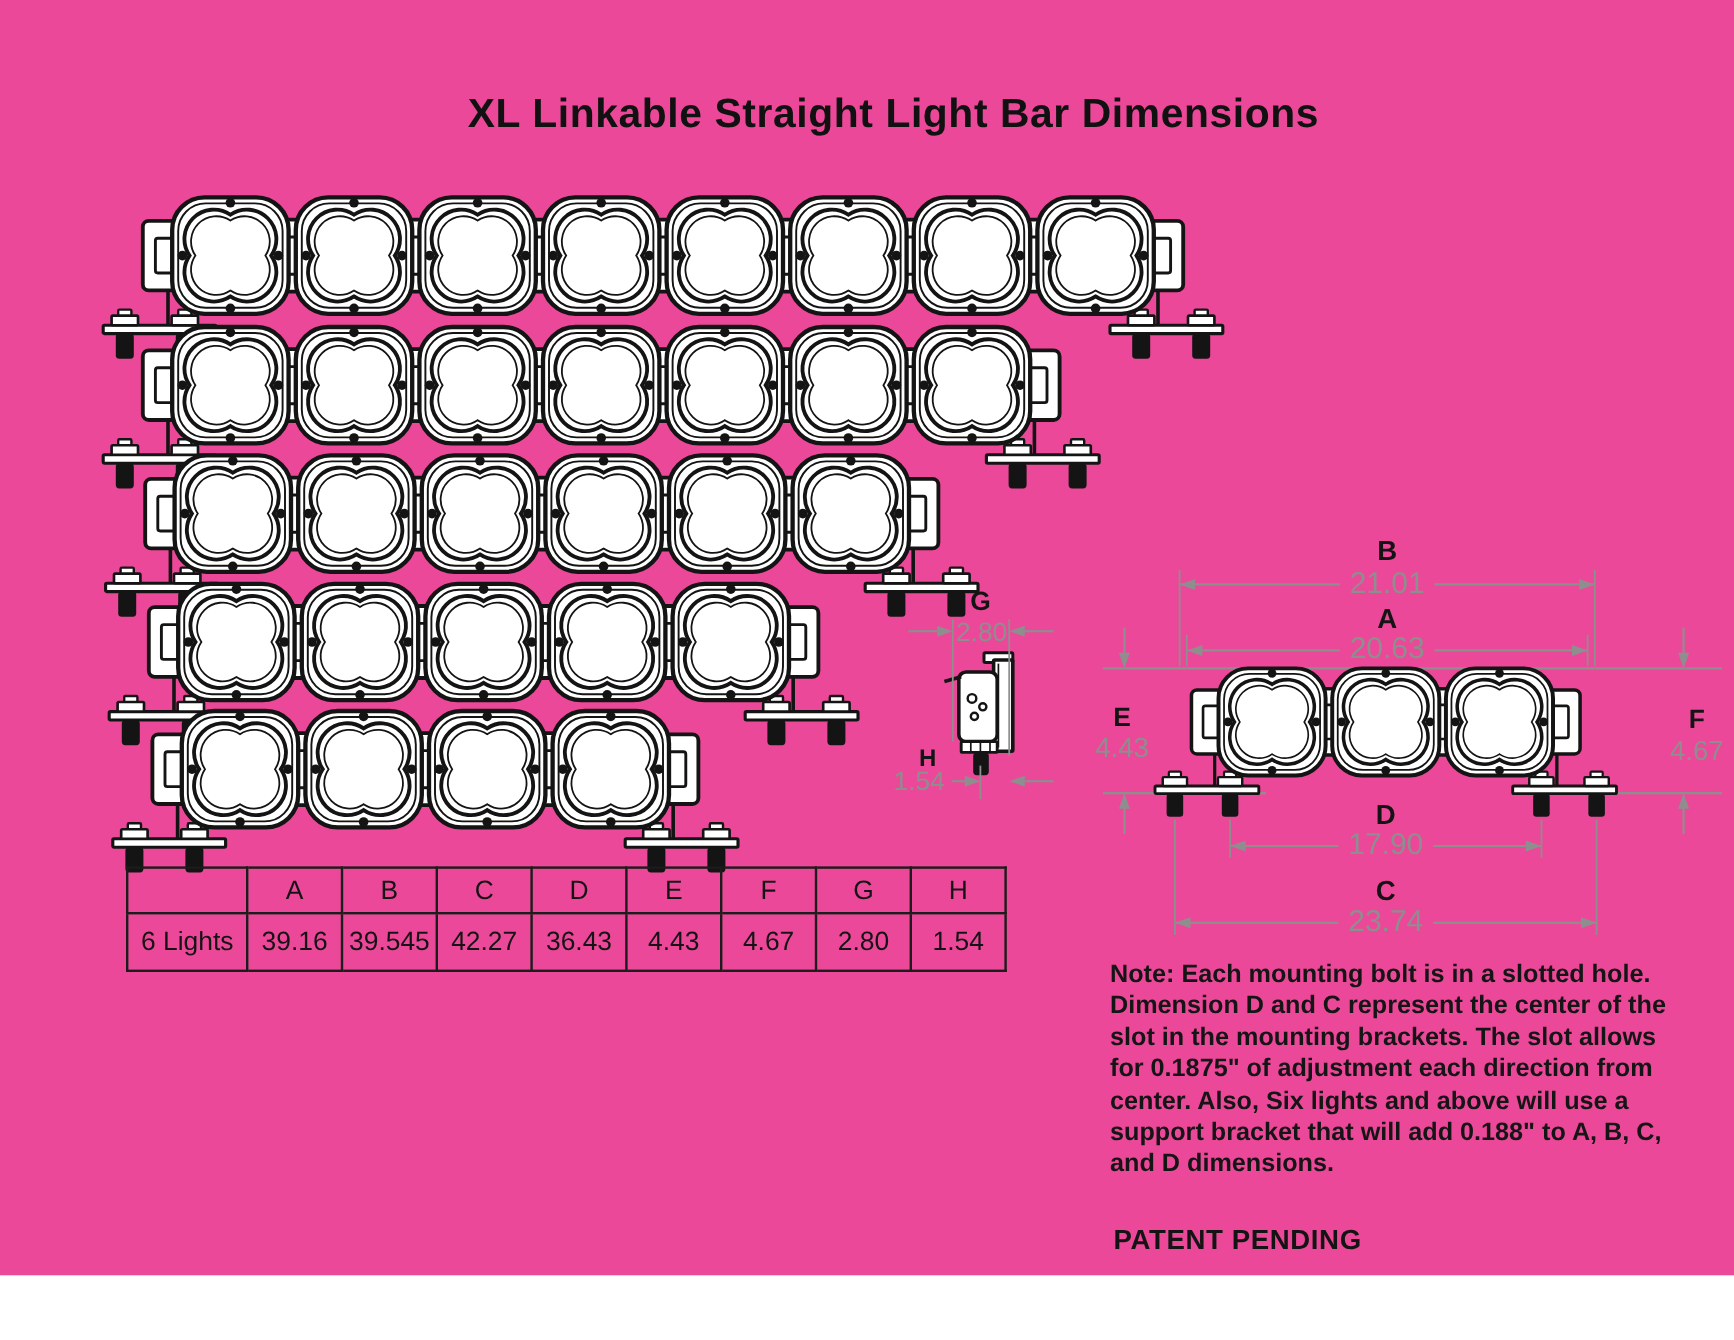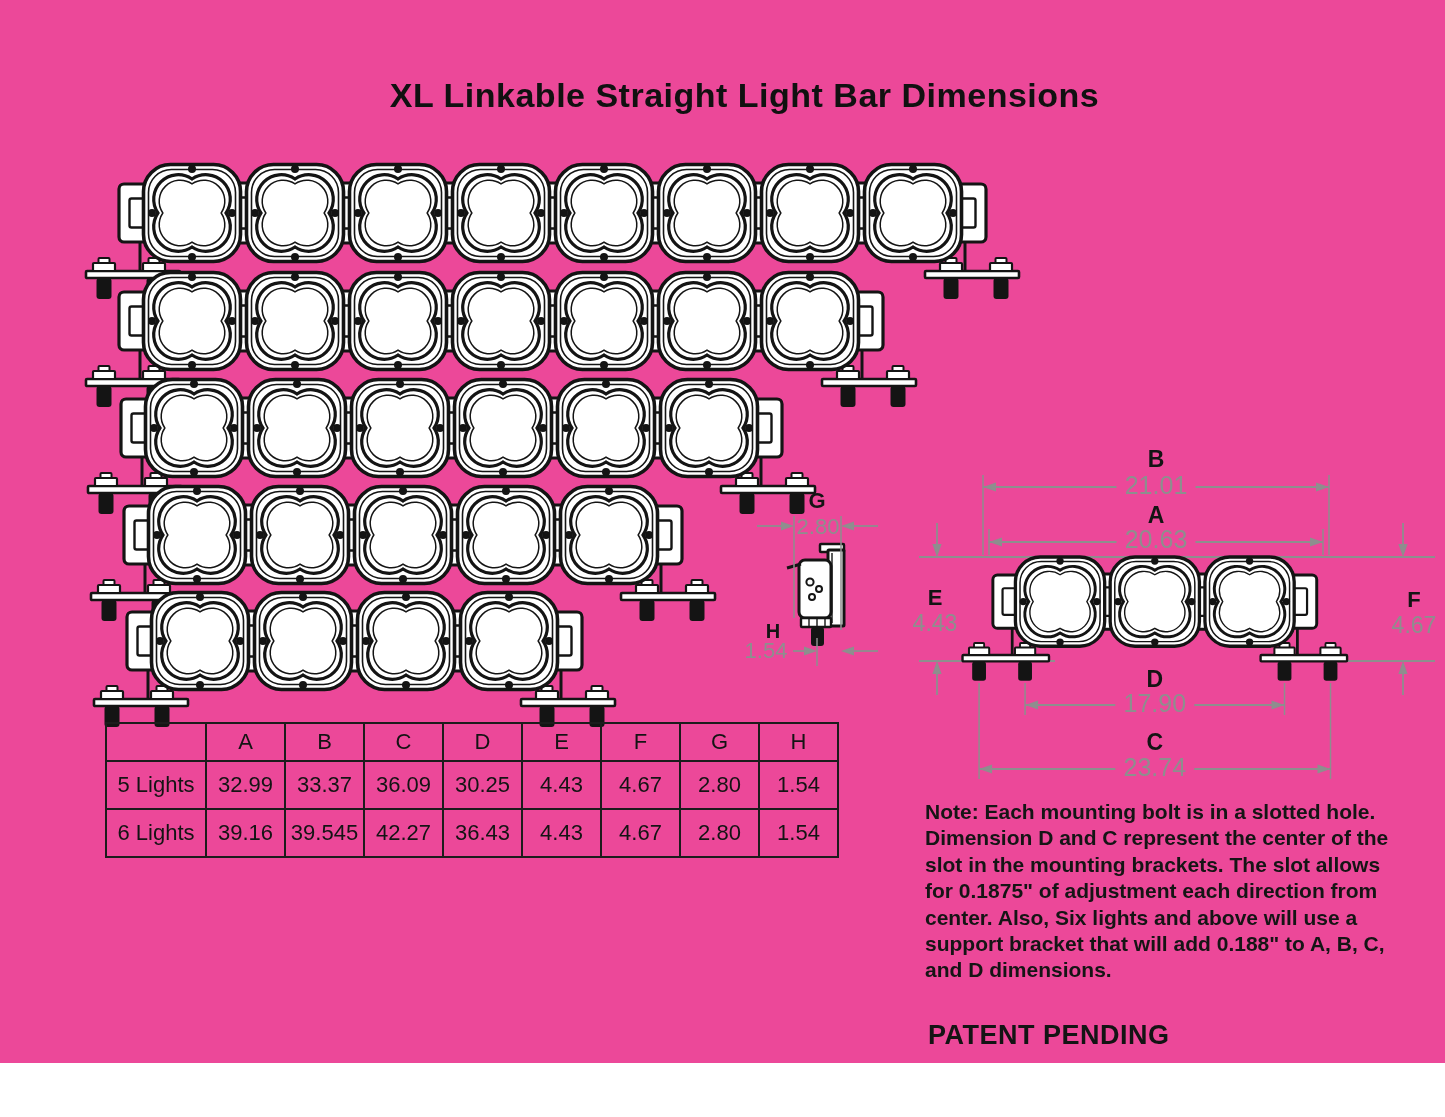--- a/index.html
+++ b/index.html
@@ -15,21 +15,21 @@
   table.dim-table{position:absolute;left:105px;top:722px;border-collapse:collapse;
         font-size:22px;color:#141414;table-layout:fixed;}
   .dim-table th,.dim-table td{border:2px solid #1c1c1c;text-align:center;
         font-weight:normal;padding:0;overflow:hidden;}
   .dim-table thead tr{height:38px;}
   .dim-table tbody tr{height:48px;}
   .col-label{width:100px;}
   .col-val{width:79px;}
   .note{position:absolute;left:925px;top:799px;width:540px;font-size:21px;
         font-weight:bold;line-height:26.4px;color:#151515;white-space:nowrap;}
-  .patent{position:absolute;left:928px;top:1020px;font-size:27px;font-weight:bold;
+  .patent{position:absolute;left:928px;top:1020px;font-size:23px;font-weight:bold;
         letter-spacing:.5px;color:#141414;}
 </style>
 </head>
 <body>
 
 <div class="page">
 
   <h1 class="title">XL Linkable Straight Light Bar Dimensions</h1>
 
   <div class="bar" id="bar-0" style="left:85px;top:158px">
@@ -780,31 +780,20 @@
         <th>C</th>
         <th>D</th>
         <th>E</th>
         <th>F</th>
         <th>G</th>
         <th>H</th>
       </tr>
     </thead>
     <tbody id="table-body">
         <tr>
-          <td>5 Lights</td>
-          <td>32.99</td>
-          <td>33.37</td>
-          <td>36.09</td>
-          <td>30.25</td>
-          <td>4.43</td>
-          <td>4.67</td>
-          <td>2.80</td>
-          <td>1.54</td>
-        </tr>
-        <tr>
           <td>6 Lights</td>
           <td>39.16</td>
           <td>39.545</td>
           <td>42.27</td>
           <td>36.43</td>
           <td>4.43</td>
           <td>4.67</td>
           <td>2.80</td>
           <td>1.54</td>
         </tr>

